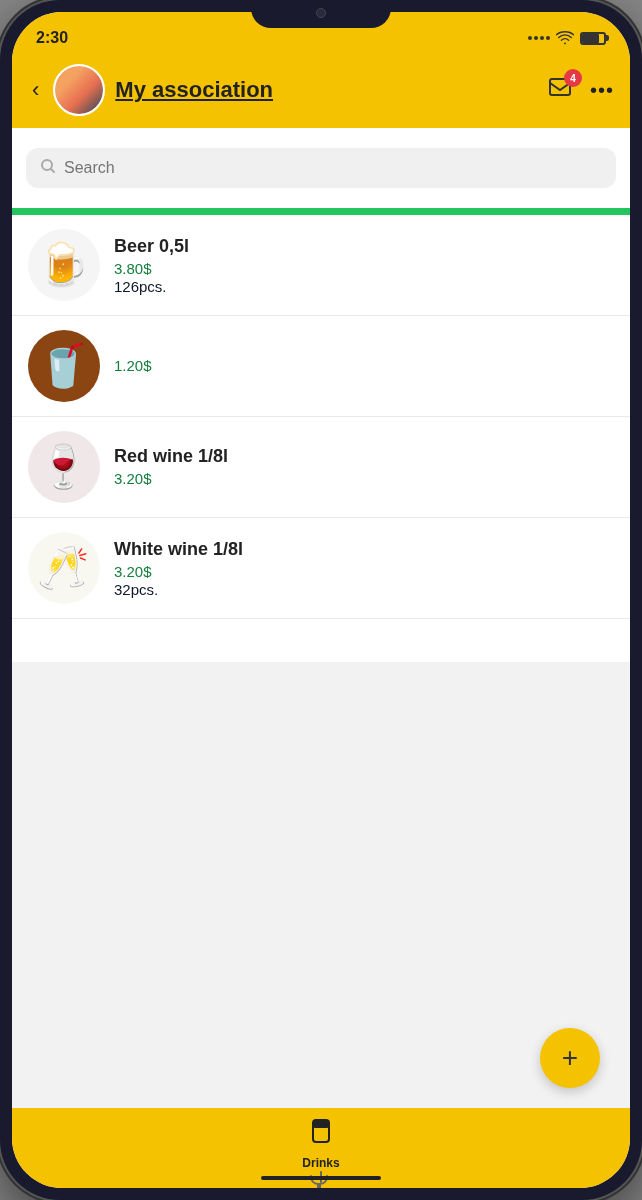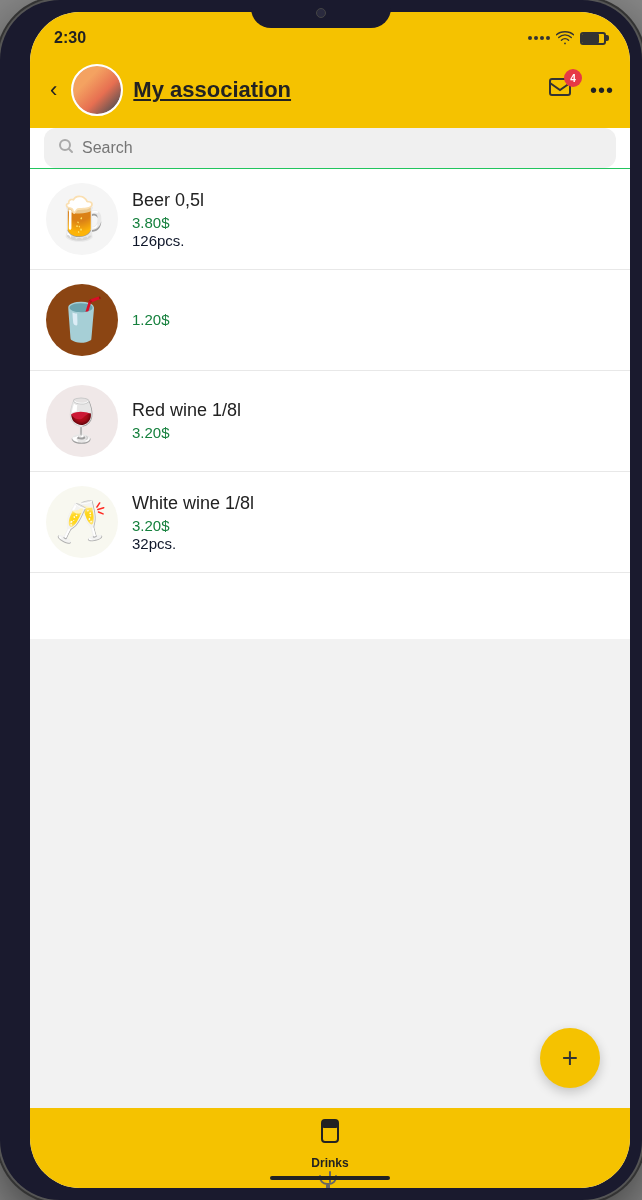--- a/index.html
+++ b/index.html
@@ -49,21 +49,20 @@
       position: absolute;
       top: 12px;
       left: 12px;
       right: 12px;
       bottom: 12px;
       border-radius: 50px;
       overflow: hidden;
       background: #f2f2f2;
       display: flex;
       flex-direction: column;
-      margin-left: 18px;
     }
 
     
     .status-bar {
       background: #F5C200;
       display: flex;
       justify-content: space-between;
       align-items: center;
       padding: 12px 24px 4px;
       height: 44px;
@@ -208,22 +207,22 @@
     .more-btn {
       cursor: pointer;
       color: #222;
       font-size: 20px;
       letter-spacing: 1px;
     }
 
     
     .search-container {
       background: #fff;
-      padding: 0 14px;
-      border-bottom: 1px solid #22c55e;
+      padding: 20px 14px;
+      border-bottom: 7px solid #22c55e;
     }
     .search-input-wrapper {
       background: #f0f0f0;
       border-radius: 12px;
       display: flex;
       align-items: center;
       padding: 10px 14px;
       gap: 8px;
     }
     .search-icon-wrap {
@@ -267,21 +266,21 @@
       flex-shrink: 0;
     }
     .item-image.beer-bg { background: #f5f5f5; }
     .item-image.cola-bg { background: #8B4513; }
     .item-image.redwine-bg { background: #f0e8e8; }
     .item-image.whitewine-bg { background: #f8f8f0; }
 
     .item-info { flex: 1; }
     .item-name {
       font-size: 18px;
-      font-weight: 400;
+      font-weight: 700;
       color: #222;
       margin-bottom: 3px;
     }
     .item-price {
       font-size: 15px;
       color: #15803d;
       margin-bottom: 1px;
     }
     .item-qty {
       font-size: 15px;

